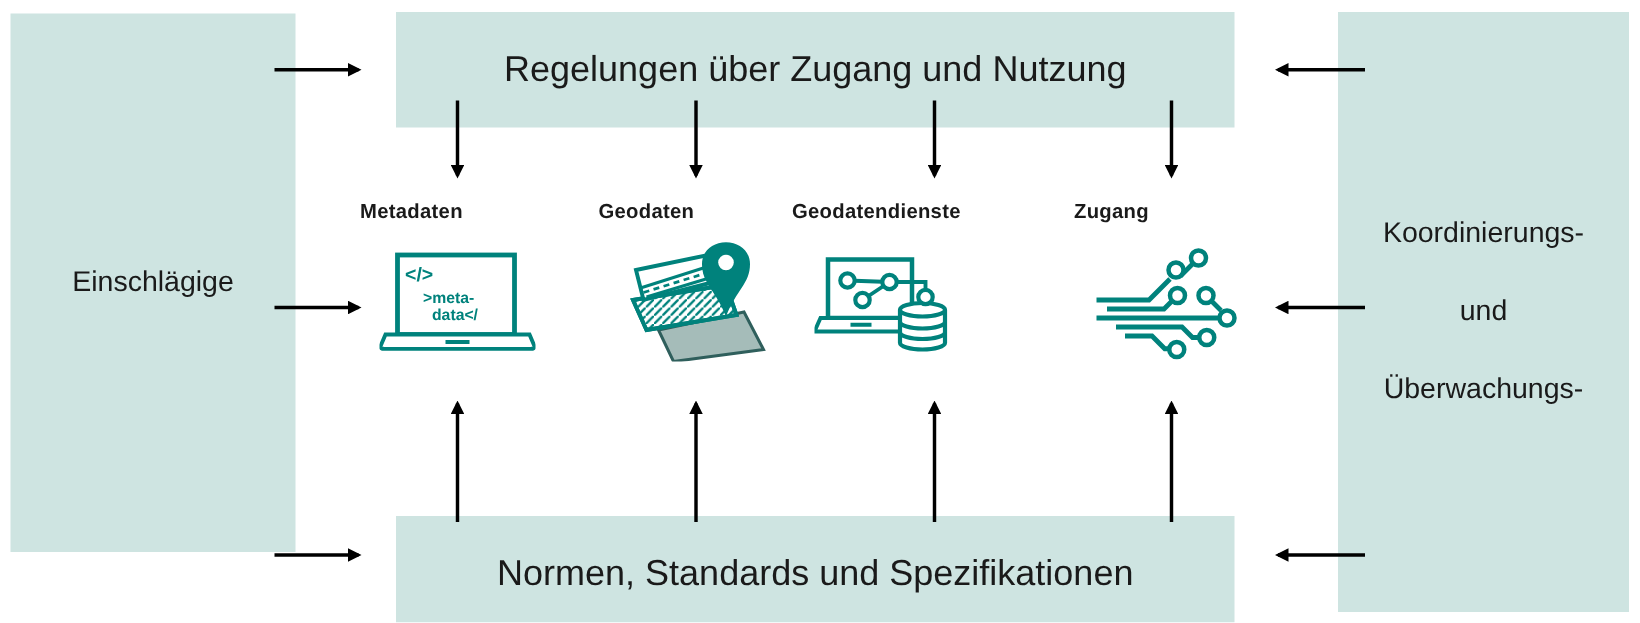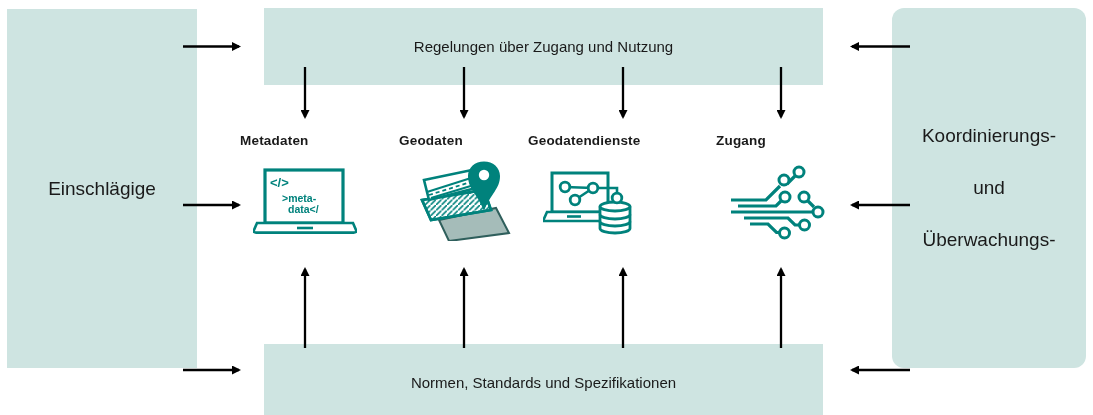--- a/index.html
+++ b/index.html
@@ -1,23 +1,23 @@
 <!DOCTYPE html>
 <html><head>
 <meta charset="utf-8">
 <style>
   html,body{margin:0;padding:0;background:#ffffff;}
   .canvas{position:relative;width:1093px;height:415px;background:#ffffff;
           font-family:"Liberation Sans",sans-serif;color:#1a1a1a;overflow:hidden;}
   .panel{position:absolute;background:#cee4e1;display:flex;flex-direction:column;
          align-items:center;justify-content:center;text-align:center;}
   .panel-left{left:7px;top:9px;width:190px;height:359px;gap:34px;font-size:19px;}
-  .panel-right{left:892px;top:8px;width:194px;height:360px;gap:30px;font-size:19px;border-radius:12px;}
+  .panel-right{left:892px;top:8px;width:194px;height:400px;gap:30px;font-size:19px;}
   .bar{position:absolute;left:264px;width:559px;height:77px;background:#cee4e1;
-       display:flex;align-items:center;justify-content:center;font-size:15px;}
+       display:flex;align-items:center;justify-content:center;font-size:24px;}
   .bar-top{top:8px;}
   .bar-bottom{top:332px;margin-top:12px;}
   .column{position:absolute;top:133px;width:130px;text-align:left;}
   .col-label{font-size:13.5px;font-weight:bold;letter-spacing:.2px;white-space:nowrap;}
   .column svg{display:block;margin:0 auto;}
   .arrows{position:absolute;left:0;top:0;pointer-events:none;}
   .icon-code-text{font-family:"Liberation Sans",sans-serif;font-weight:bold;fill:#00827c;}
 </style>
 </head>
 <body>

